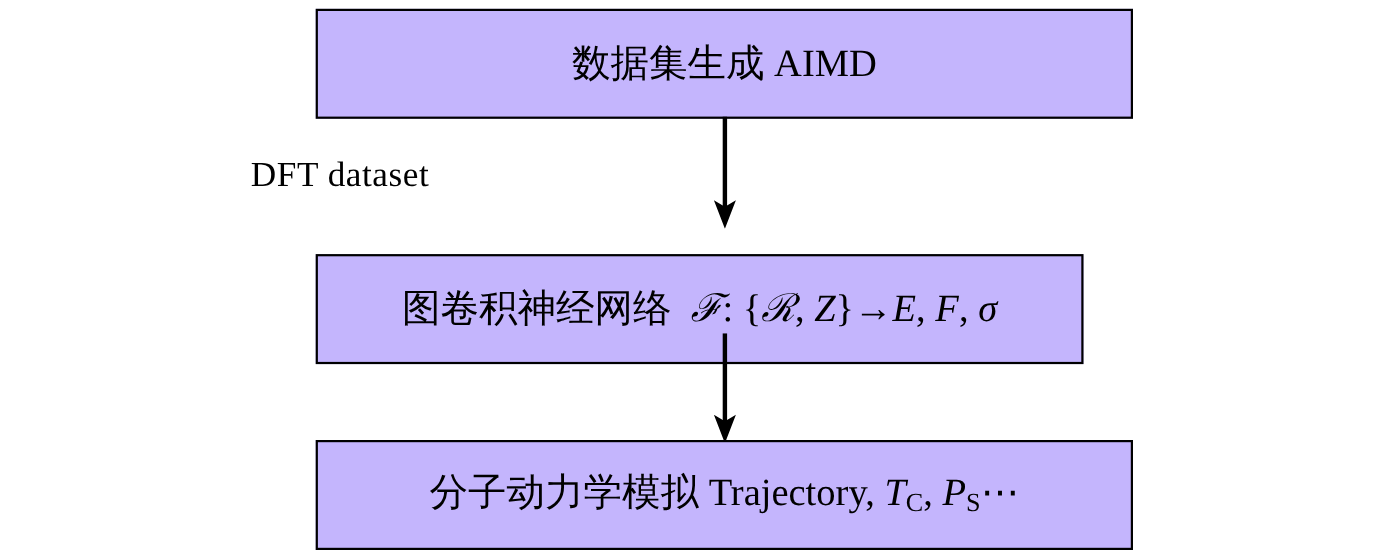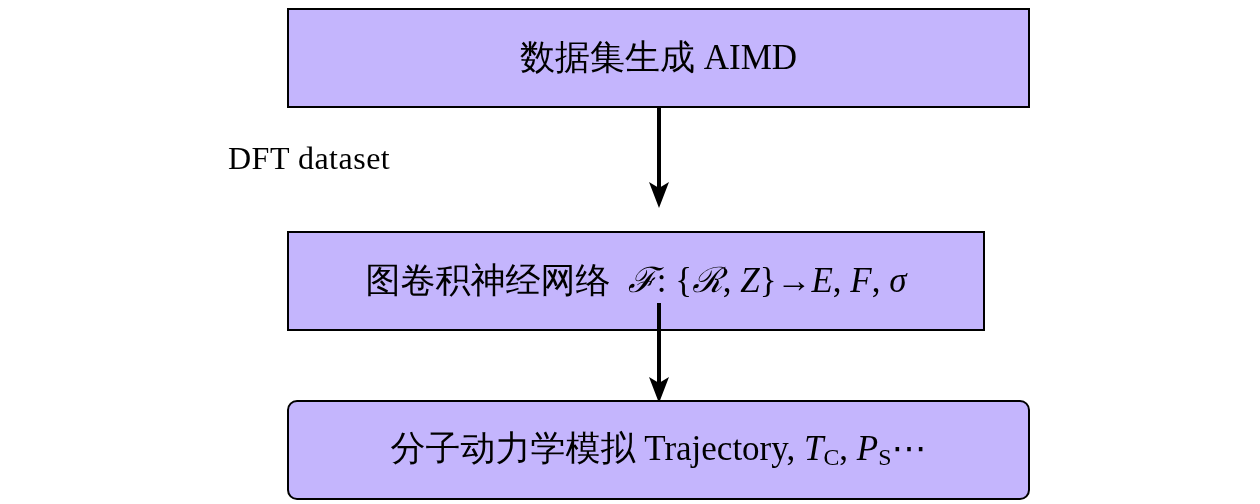--- a/index.html
+++ b/index.html
@@ -55,21 +55,20 @@
     width: 698px;
     height: 100px;
     margin-top: 26px;
   }
 
   #node-md {
     left: 287px;
     top: 400px;
     width: 743px;
     height: 100px;
-    border-radius: 10px;
   }
 
   .arrow {
     position: absolute;
     width: 40px;
   }
 
   #arrow-1 {
     left: 639px;
     top: 106px;

